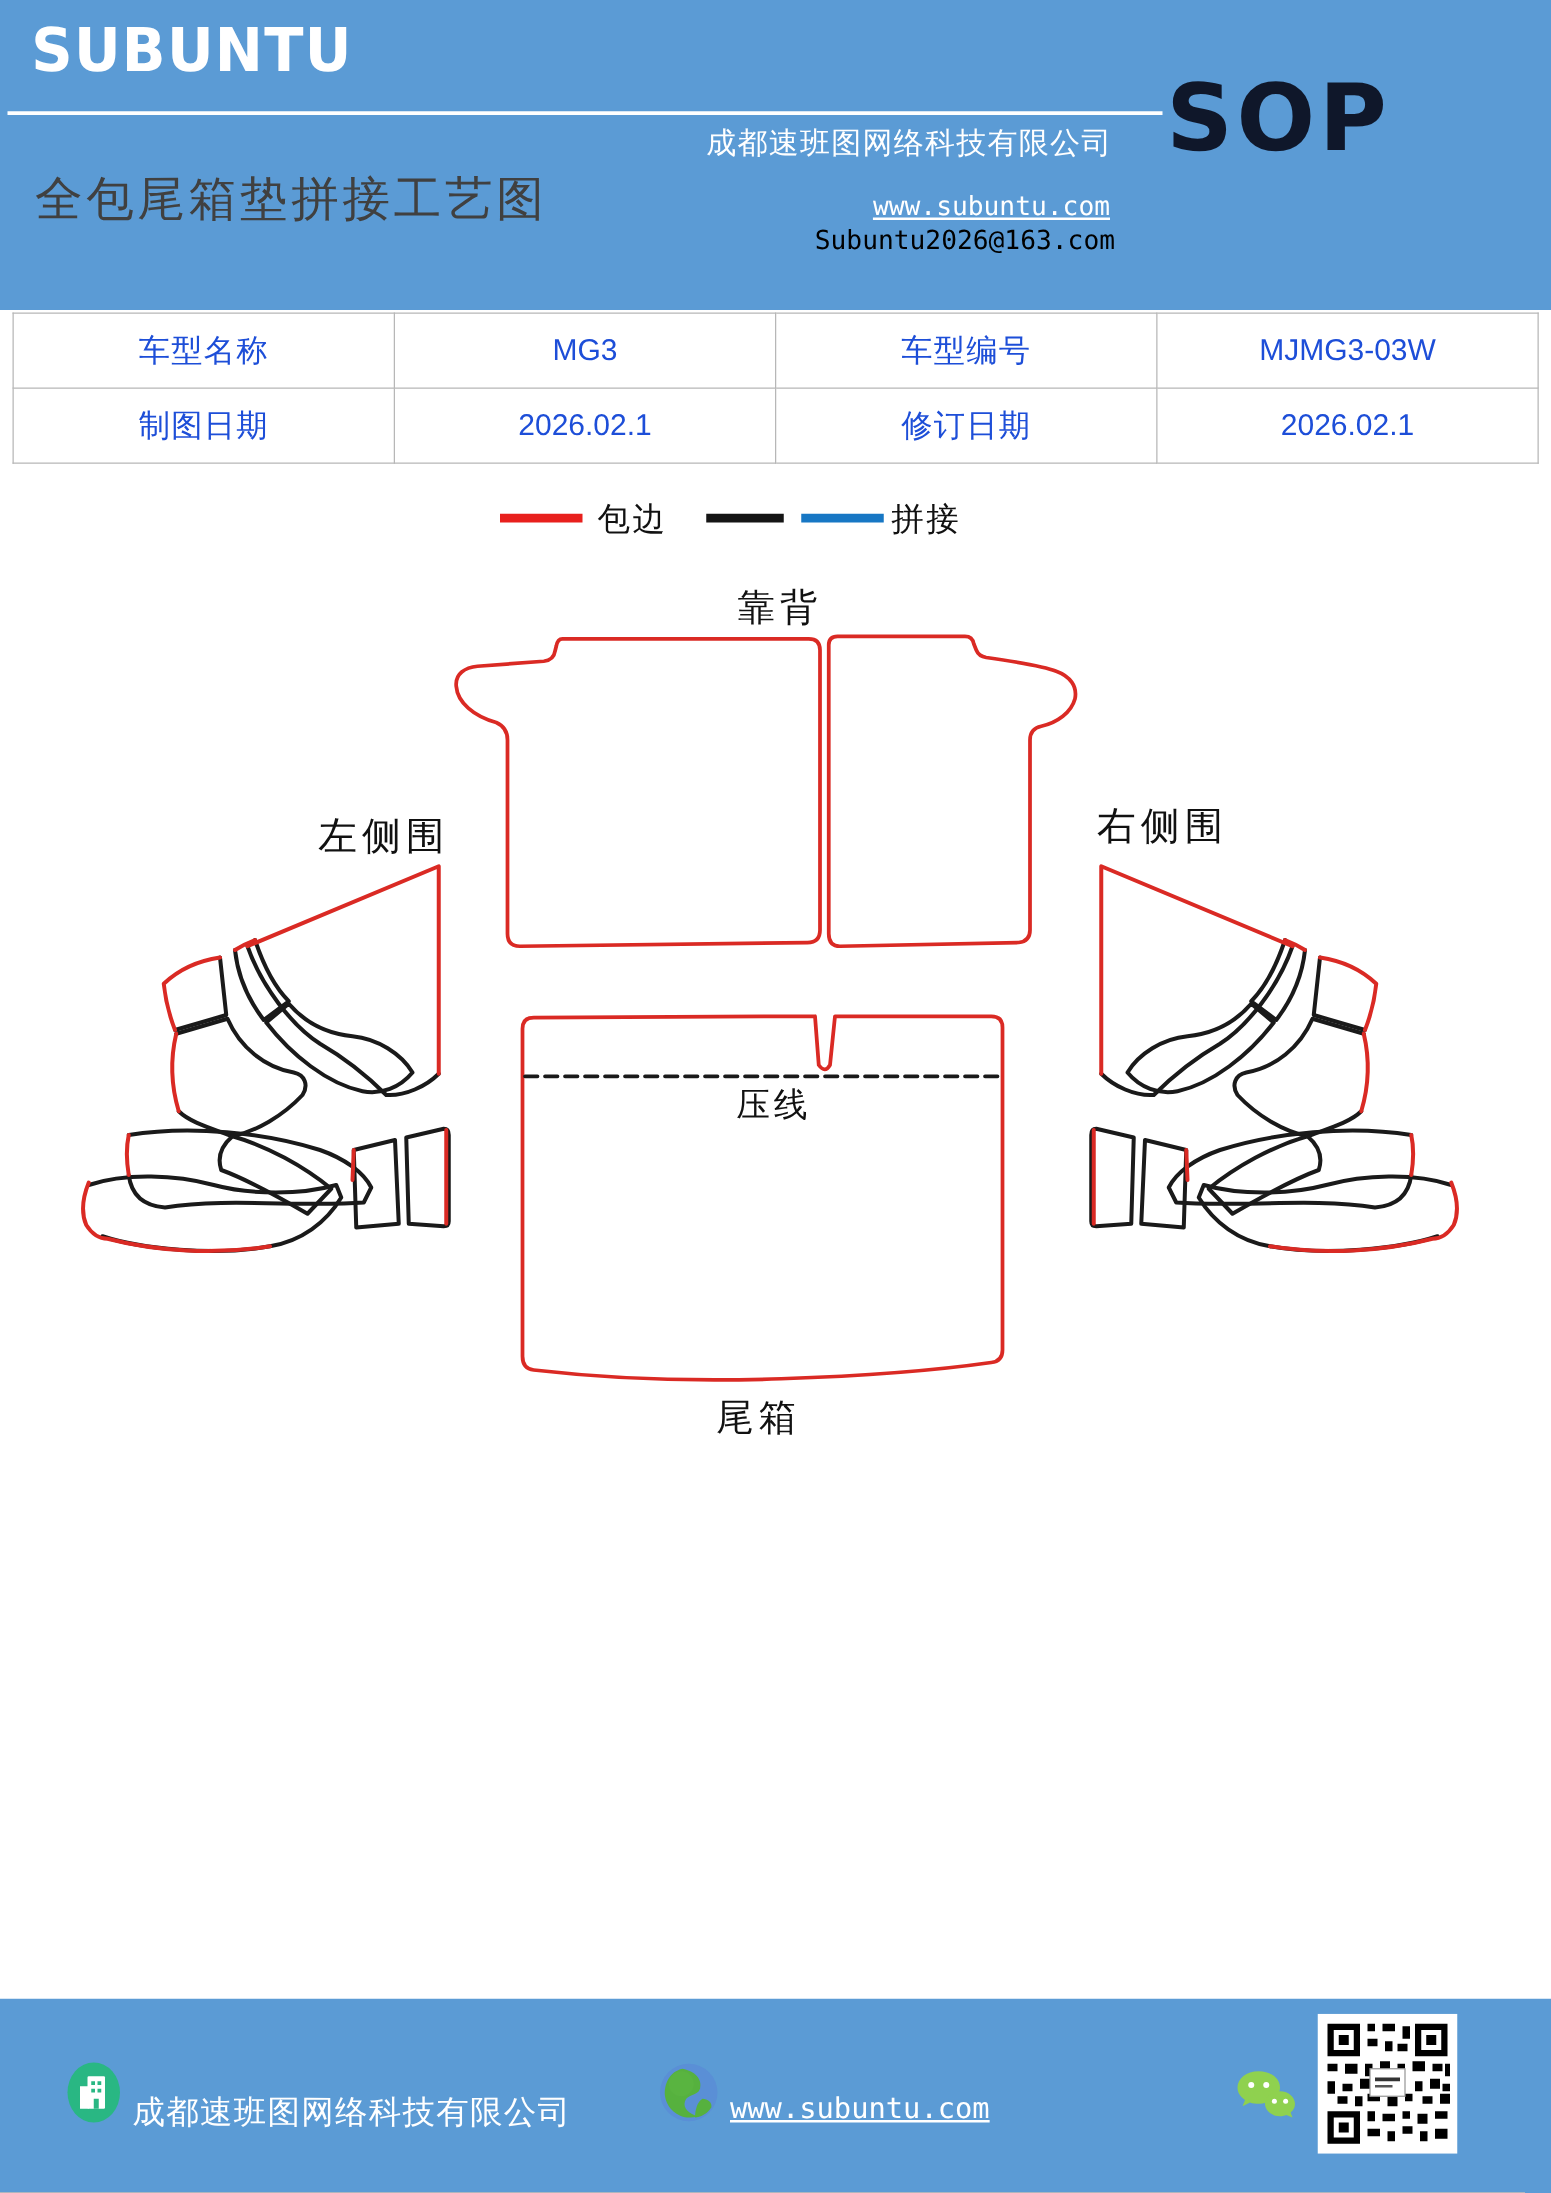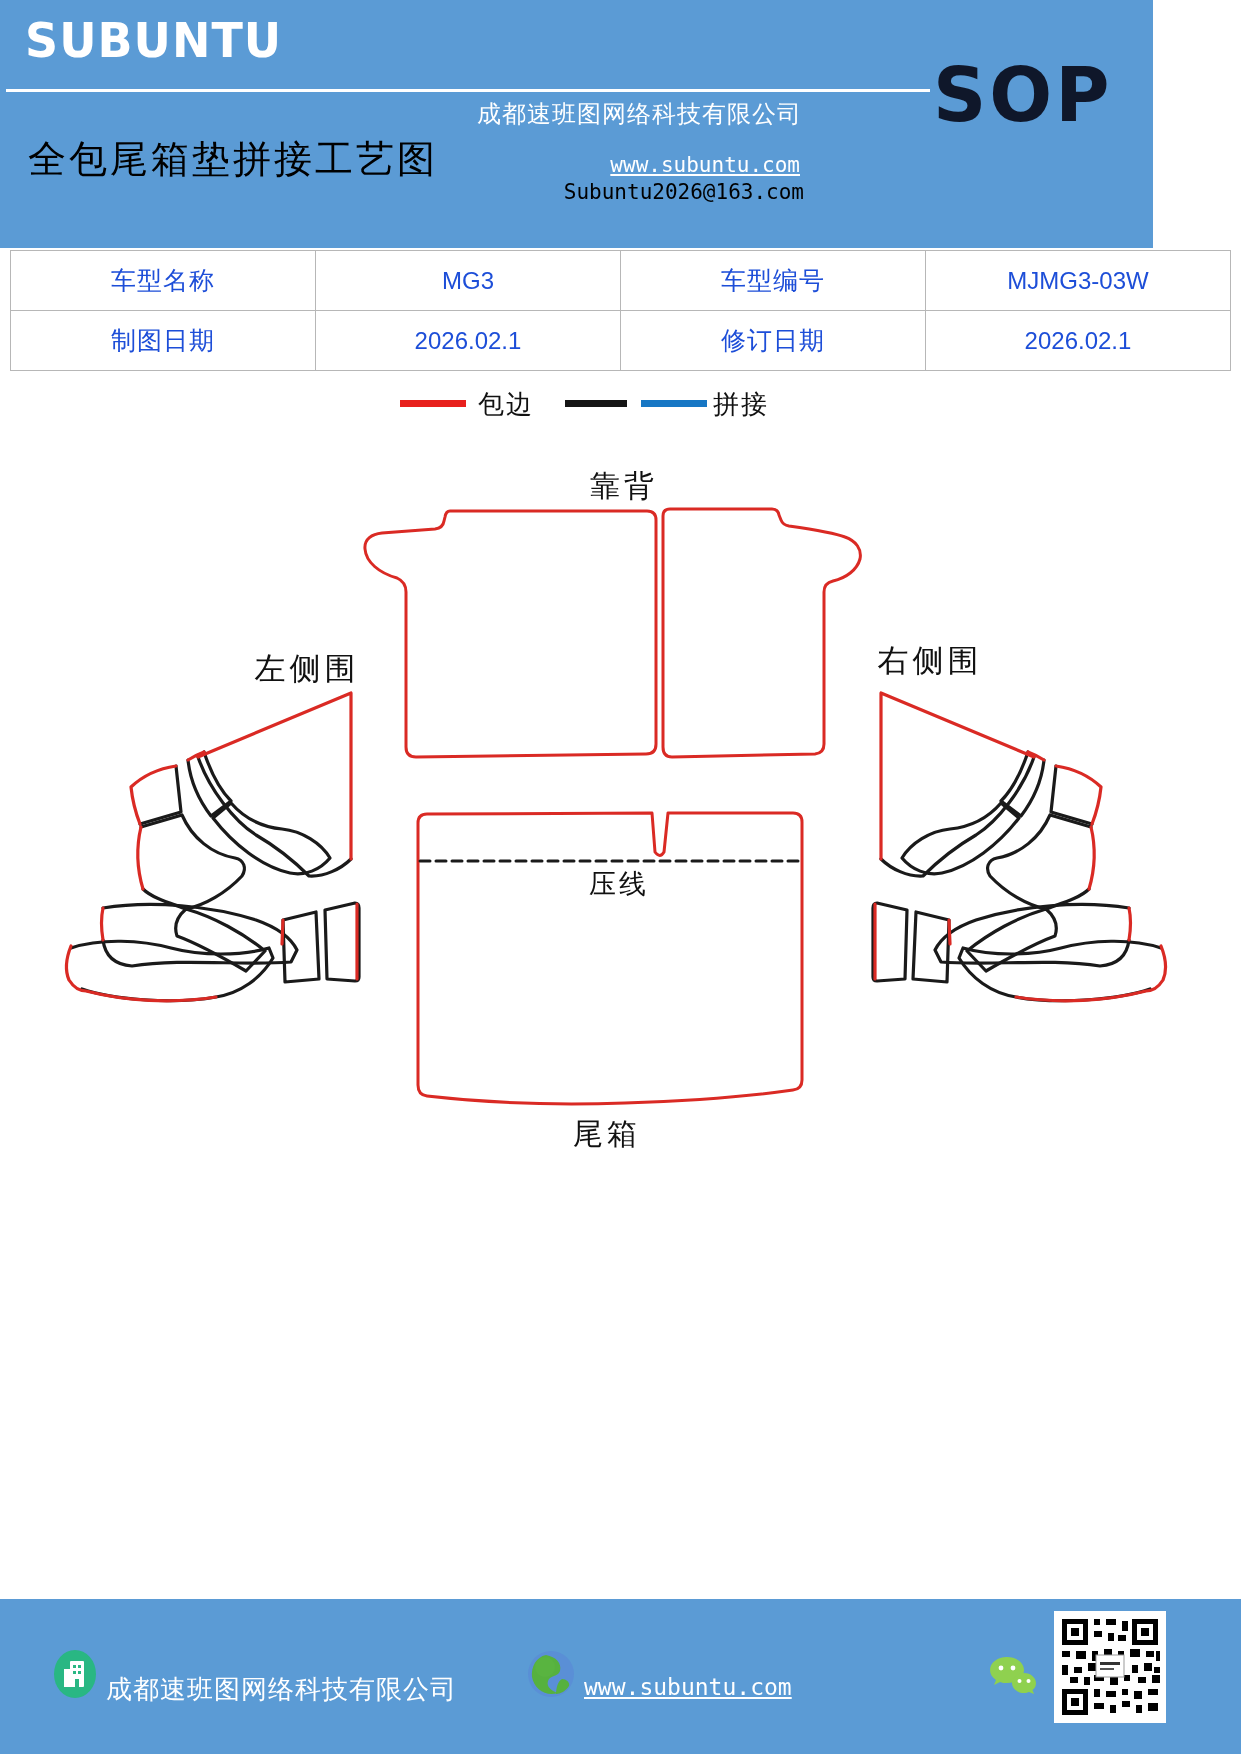--- a/index.html
+++ b/index.html
@@ -1,41 +1,41 @@
 <!DOCTYPE html>
 <html><head>
 <meta charset="utf-8">
 <style>
   html,body{margin:0;padding:0;background:#888;}
   .page{position:relative;width:1241px;height:1754px;background:#ffffff;margin:0 auto;
         overflow:hidden;font-family:"Liberation Sans","DejaVu Sans",sans-serif;}
   
-  .hdr{position:absolute;left:0;top:0;width:1153px;height:248px;background:#5b9bd5;}
+  .hdr{position:absolute;left:0;top:0;width:1241px;height:248px;background:#5b9bd5;}
   .logo{position:absolute;left:25px;top:12px;color:#fff;font-size:46px;font-weight:bold;
         font-family:"DejaVu Sans","Liberation Sans",sans-serif;letter-spacing:1px;transform:scaleY(1.05);transform-origin:top left;}
   .hdr-line{position:absolute;left:6px;top:89px;width:924px;height:3px;background:#fff;}
-  .pg-title{position:absolute;left:28px;top:134px;color:#000000;font-size:38px;letter-spacing:3px;
+  .pg-title{position:absolute;left:28px;top:134px;color:#404040;font-size:38px;letter-spacing:3px;
         font-family:"Liberation Serif","DejaVu Serif",serif;}
   .hdr-co{position:absolute;right:351px;top:98px;color:#fff;font-size:24px;letter-spacing:1px;
         font-family:"Liberation Serif","DejaVu Serif",serif;white-space:nowrap;}
   .sop{position:absolute;left:933px;top:52px;color:#0f172a;font-size:74px;font-weight:bold;letter-spacing:3px;
         font-family:"DejaVu Sans","Liberation Sans",sans-serif;}
   .hdr-www{position:absolute;right:353px;top:153px;color:#fff;font-size:21px;text-decoration:underline;
         font-family:"DejaVu Sans Mono","Liberation Mono",monospace;cursor:pointer;}
   .hdr-mail{position:absolute;right:349px;top:180px;color:#000000;font-size:21px;
         font-family:"DejaVu Sans Mono","Liberation Mono",monospace;}
   
   .itable{position:absolute;left:10px;top:250px;width:1221px;height:114px;
         border-collapse:collapse;table-layout:fixed;}
   .itable td{border:1px solid #b7b7b7;text-align:center;vertical-align:middle;height:57px;
         color:#1d4ed8;overflow:hidden;}
   .itable td.lab{font-family:"Liberation Serif","DejaVu Serif",serif;font-size:25px;letter-spacing:1px;}
   .itable td.val{font-family:"Liberation Sans","DejaVu Sans",sans-serif;font-size:24px;}
   
-  .legend{position:absolute;left:0;top:386px;width:1110px;height:36px;}
+  .legend{position:absolute;left:0;top:397px;width:1110px;height:36px;}
   .lg-bar{position:absolute;top:14px;height:7px;}
   .lg-red{left:400px;width:66px;background:#e8201d;}
   .lg-black{left:565px;width:62px;background:#151515;}
   .lg-blue{left:641px;width:66px;background:#1777c4;}
   .lg-txt{position:absolute;top:1px;font-size:26px;color:#111;letter-spacing:2px;
         font-family:"Liberation Serif","DejaVu Serif",serif;}
   .lg-t1{left:478px;} .lg-t2{left:713px;}
   
   .dwg{position:absolute;left:0;top:0;width:1241px;height:1754px;}
   .dlabel{position:absolute;transform:translateX(-50%);white-space:nowrap;color:#111;

